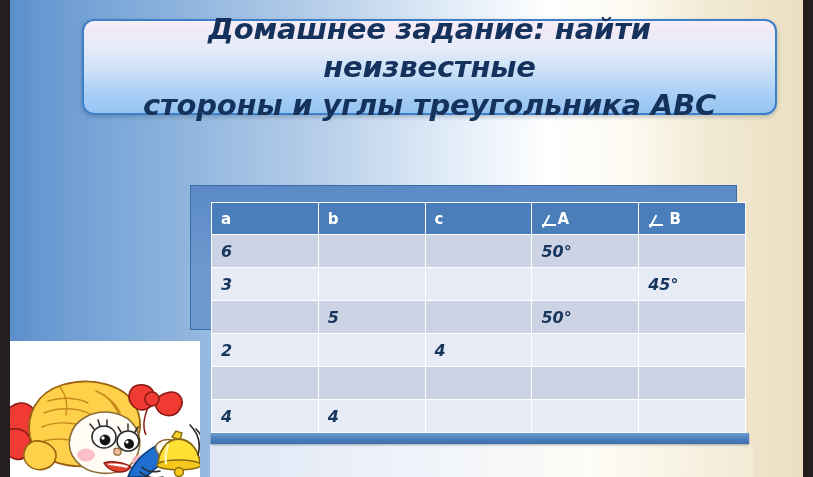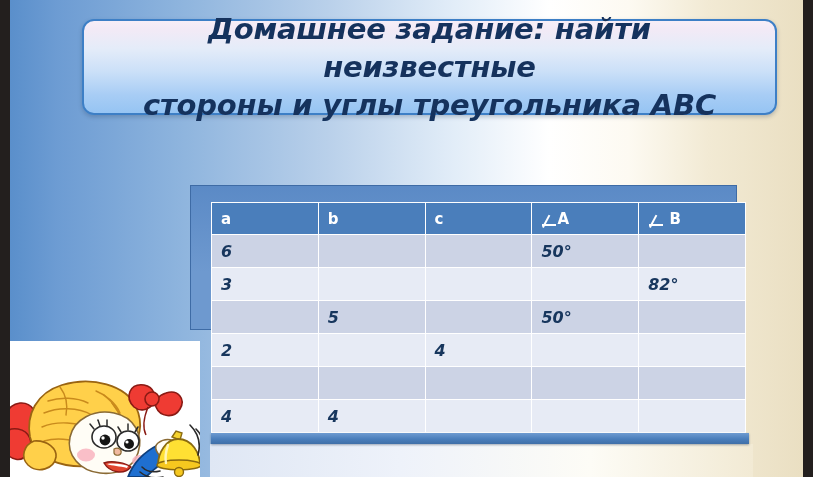--- a/index.html
+++ b/index.html
@@ -181,21 +181,21 @@
             <td></td>
             <td></td>
             <td>50°</td>
             <td></td>
           </tr>
           <tr class="band-b">
             <td>3</td>
             <td></td>
             <td></td>
             <td></td>
-            <td>82°</td>
+            <td>45°</td>
           </tr>
           <tr class="band-a">
             <td></td>
             <td>5</td>
             <td></td>
             <td>50°</td>
             <td></td>
           </tr>
           <tr class="band-b">
             <td>2</td>

